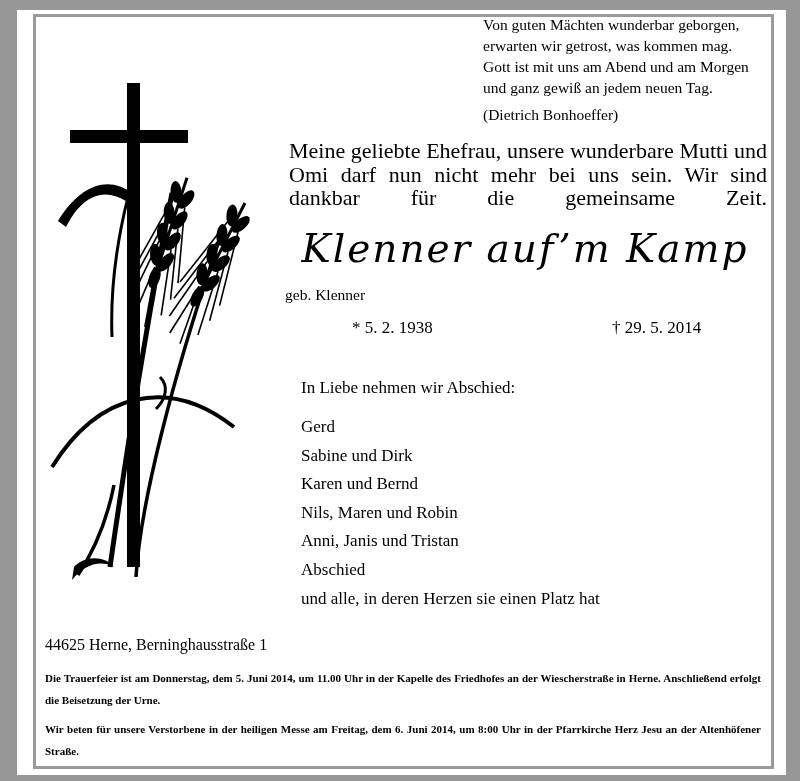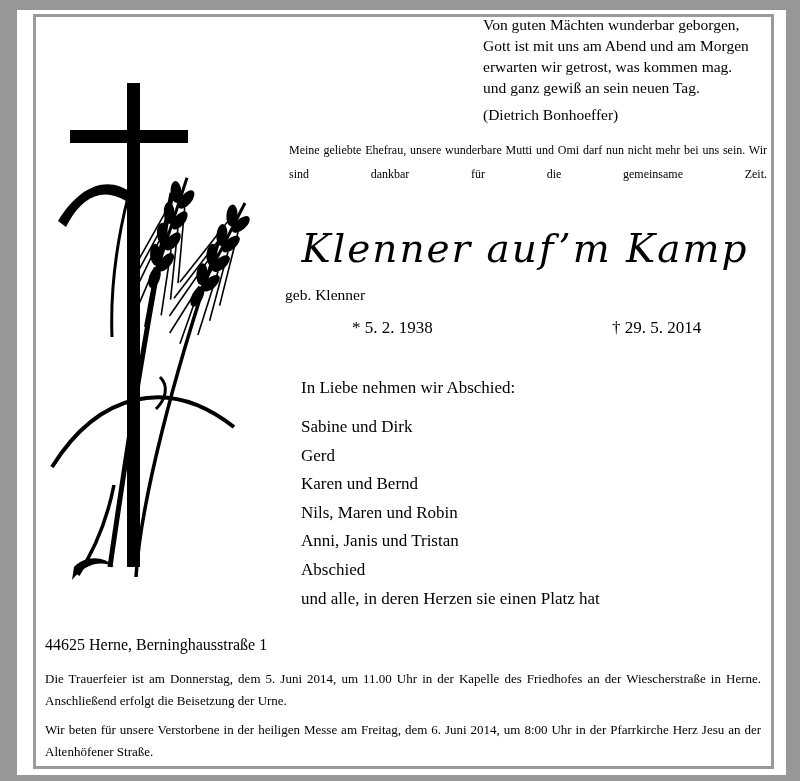--- a/index.html
+++ b/index.html
@@ -25,21 +25,21 @@
   .quote {
     position:absolute; left:483px; top:14px; width:280px;
     font-size:15.5px; line-height:21px;
   }
   .quote .attribution { margin-top:6px; }
 
   .graphic { position:absolute; left:38px; top:75px; }
 
   .intro {
     position:absolute; left:289px; top:139px; width:478px;
-    font-size:12px; line-height:23.5px;
+    font-size:22px; line-height:23.5px;
     text-align:justify;
   }
   .intro::after { content:""; display:inline-block; width:100%; }
 
   .deceased-name {
     position:absolute; left:285px; top:226px; width:480px;
     text-align:center;
     font-family:"DejaVu Serif", serif;
     font-style:italic;
     font-size:39px; letter-spacing:2px;
@@ -59,39 +59,40 @@
     position:absolute; left:301px; top:413px;
     font-size:17px; line-height:28.6px;
     list-style:none;
   }
 
   .address {
     position:absolute; left:45px; top:636px; font-size:16px;
   }
   .para {
     position:absolute; left:45px; width:716px;
-    font-size:13px; line-height:21.5px;
+    font-size:11px; line-height:21.5px;
     text-align:justify;
+    font-weight:bold;
   }
   .para.service { top:668px; }
   .para.mass    { top:719px; }
 </style>
 </head>
 <body>
 
 <div class="paper"></div>
 <div class="inner-border"></div>
 
 <div class="content">
 
   <div class="quote">
     <div>Von guten Mächten wunderbar geborgen,</div>
+    <div>erwarten wir getrost, was kommen mag.</div>
     <div>Gott ist mit uns am Abend und am Morgen</div>
-    <div>erwarten wir getrost, was kommen mag.</div>
-    <div>und ganz gewiß an sein neuen Tag.</div>
+    <div>und ganz gewiß an jedem neuen Tag.</div>
     <div class="attribution">(Dietrich Bonhoeffer)</div>
   </div>
 
   <svg class="graphic" width="220" height="510" viewBox="0 0 220 510" aria-hidden="true">
     <defs>
       <g id="ear">
         <path d="M0 -55 L0 58" stroke="#000" stroke-width="3" fill="none"></path>
         <path d="M-7 -30 L-22 45" stroke="#000" stroke-width="1.6" fill="none"></path>
         <path d="M7 -26 L24 48" stroke="#000" stroke-width="1.6" fill="none"></path>
         <path d="M-7 -8 L-20 62" stroke="#000" stroke-width="1.6" fill="none"></path>
@@ -134,22 +135,22 @@
   <p class="intro">Meine geliebte Ehefrau, unsere wunderbare Mutti und Omi darf nun nicht mehr bei uns sein. Wir sind dankbar für die gemeinsame Zeit.</p>
 
   <div class="deceased-name">Klenner auf’m Kamp</div>
   <div class="maiden-name">geb. Klenner</div>
 
   <span class="date birth">* 5. 2. 1938</span>
   <span class="date death">† 29. 5. 2014</span>
 
   <div class="farewell-heading">In Liebe nehmen wir Abschied:</div>
   <ul class="farewell-names">
+    <li>Gerd</li>
     <li>Sabine und Dirk</li>
-    <li>Gerd</li>
     <li>Karen und Bernd</li>
     <li>Nils, Maren und Robin</li>
     <li>Anni, Janis und Tristan</li>
     <li>Abschied</li>
     <li>und alle, in deren Herzen sie einen Platz hat</li>
   </ul>
 
   <div class="address">44625 Herne, Berninghausstraße 1</div>
 
   <p class="para service">Die Trauerfeier ist am Donnerstag, dem 5. Juni 2014, um 11.00 Uhr in der Kapelle des Friedhofes an der Wiescherstraße in Herne. Anschließend erfolgt die Beisetzung der Urne.</p>

